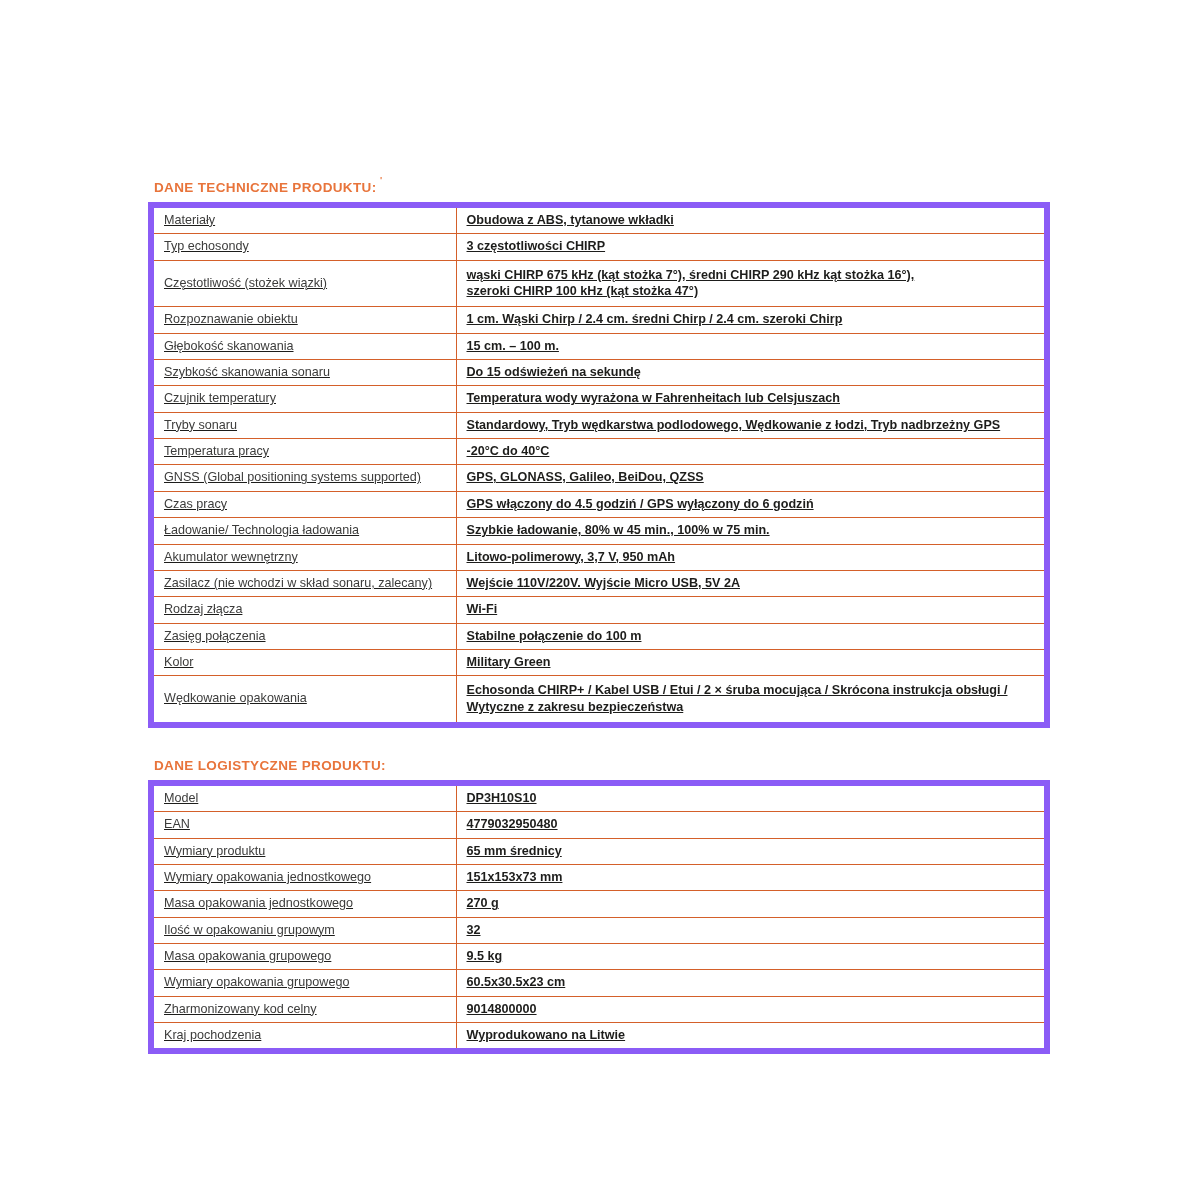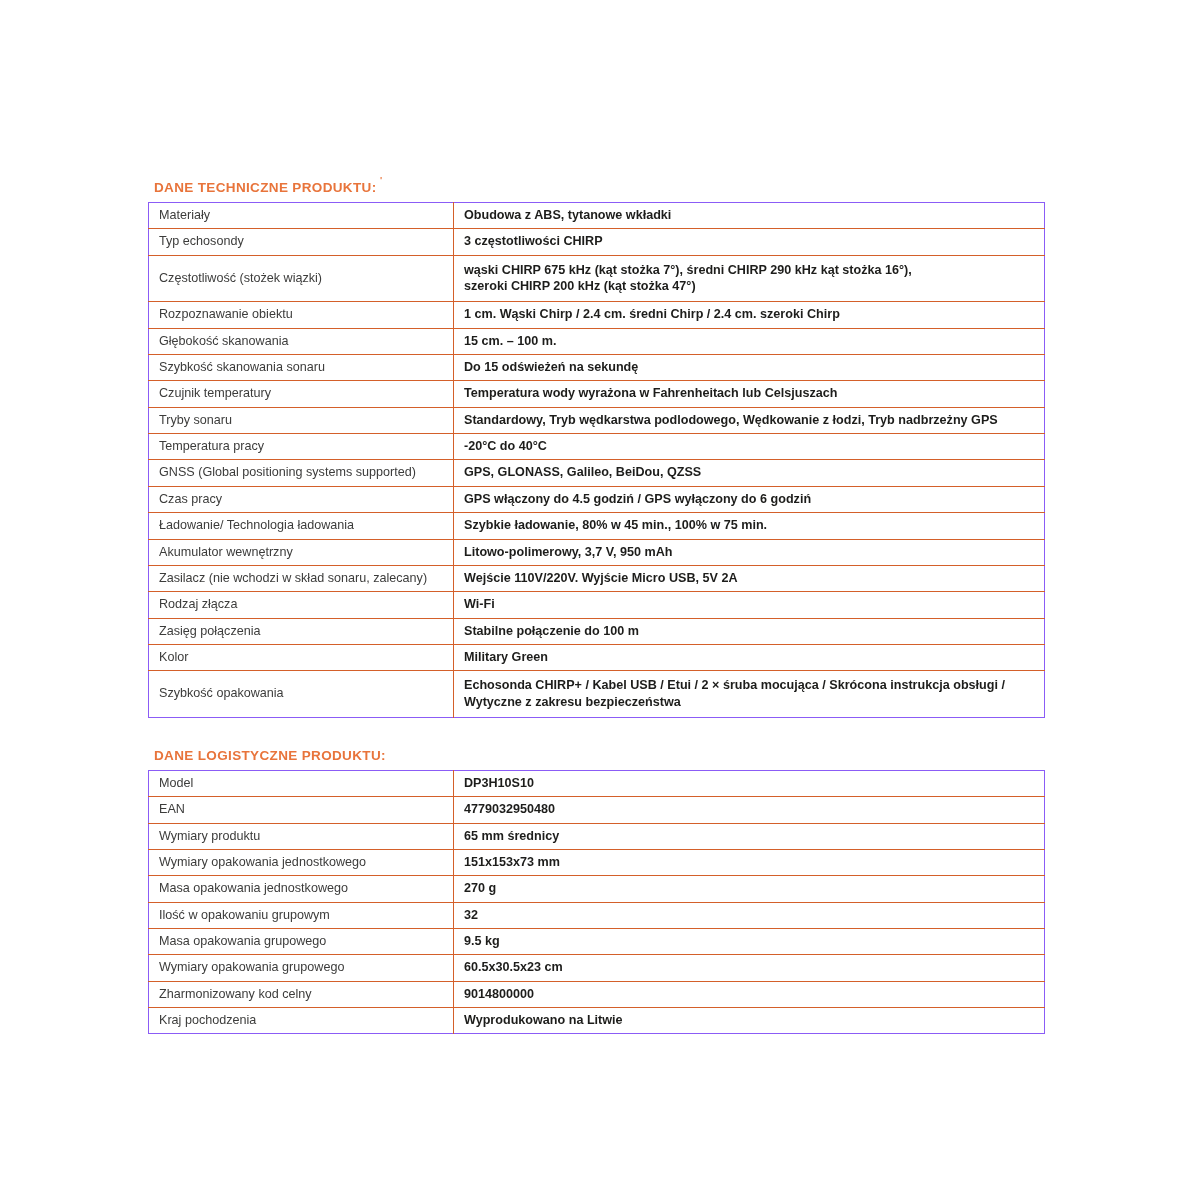--- a/index.html
+++ b/index.html
@@ -50,21 +50,22 @@
     right: -6px;
     font-size: 9px;
     color: #E8743B;
     line-height: 1;
   }
 
   table.spec {
     border-collapse: collapse;
     table-layout: fixed;
     width: 896px;
-    border: 1px solid #8b5cf6;
+    border: 6px solid #8b5cf6;
+    text-decoration: underline;
   }
 
   table.spec col.label-col { width: 305px; }
   table.spec col.value-col { width: 591px; }
 
   table.spec tr {
     border-bottom: 1px solid #D4602A;
   }
 
   table.spec tr:last-child {
@@ -130,21 +131,21 @@
           <tr>
             <td class="label">Typ echosondy</td>
             <td class="value">
               <span class="line">3 częstotliwości CHIRP</span>
             </td>
           </tr>
           <tr class="tall">
             <td class="label">Częstotliwość (stożek wiązki)</td>
             <td class="value">
               <span class="line">wąski CHIRP 675 kHz (kąt stożka 7°), średni CHIRP 290 kHz kąt stożka 16°),</span>
-              <span class="line">szeroki CHIRP 200 kHz (kąt stożka 47°)</span>
+              <span class="line">szeroki CHIRP 100 kHz (kąt stożka 47°)</span>
             </td>
           </tr>
           <tr>
             <td class="label">Rozpoznawanie obiektu</td>
             <td class="value">
               <span class="line">1 cm. Wąski Chirp / 2.4 cm. średni Chirp / 2.4 cm. szeroki Chirp</span>
             </td>
           </tr>
           <tr>
             <td class="label">Głębokość skanowania</td>
@@ -218,21 +219,21 @@
               <span class="line">Stabilne połączenie do 100 m</span>
             </td>
           </tr>
           <tr>
             <td class="label">Kolor</td>
             <td class="value">
               <span class="line">Military Green</span>
             </td>
           </tr>
           <tr class="tall">
-            <td class="label">Szybkość opakowania</td>
+            <td class="label">Wędkowanie opakowania</td>
             <td class="value">
               <span class="line">Echosonda CHIRP+ / Kabel USB / Etui / 2 × śruba mocująca / Skrócona instrukcja obsługi /</span>
               <span class="line">Wytyczne z zakresu bezpieczeństwa</span>
             </td>
           </tr>
         </tbody>
     </table>
   </div>
 
   <div class="section">

